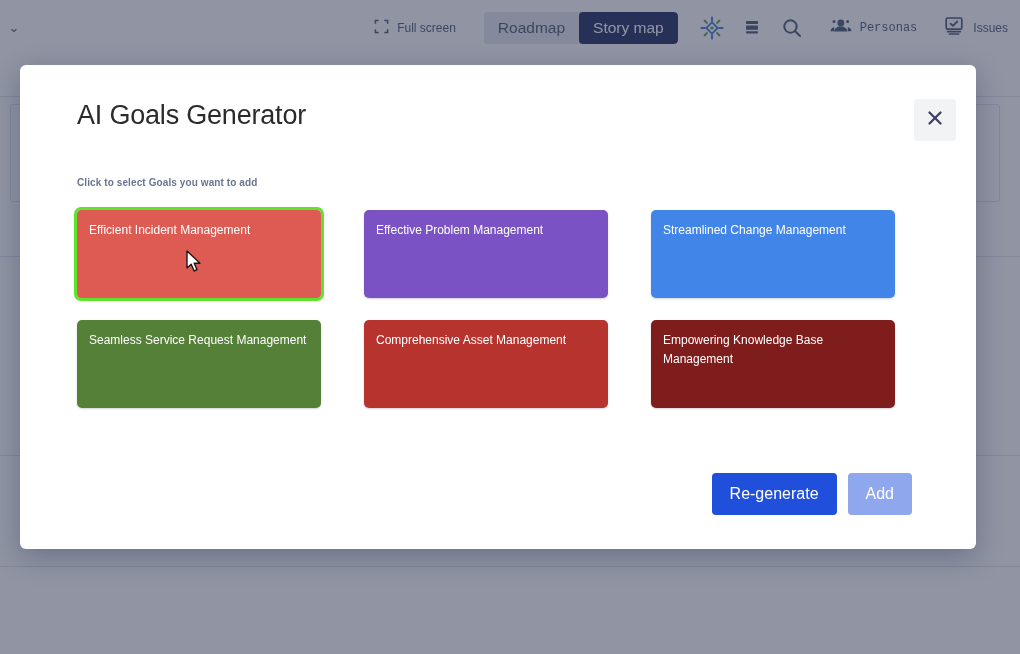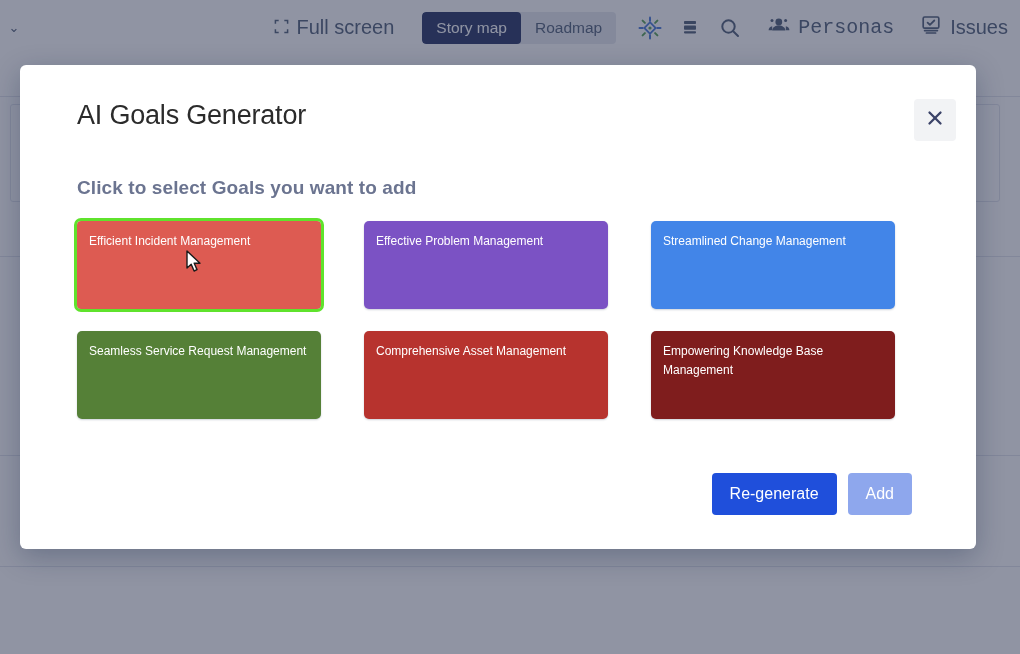--- a/index.html
+++ b/index.html
@@ -41,21 +41,21 @@
     width: 16px;
     text-align: center;
   }
   .tb-spacer { flex: 1 1 auto; }
 
   .tb-item {
     display: flex;
     align-items: center;
     gap: 8px;
     color: #44546f;
-    font-size: 20px;
+    font-size: 12px;
     padding: 4px 6px;
     white-space: nowrap;
   }
   .tb-fullscreen { margin-right: 22px; }
 
   .seg {
     display: flex;
     align-items: center;
     background: #e4e7ee;
     border-radius: 4px;
@@ -131,21 +131,21 @@
     border-radius: 4px;
     background: #f2f3f5;
     display: flex;
     align-items: center;
     justify-content: center;
     color: #3b4368;
     cursor: pointer;
   }
   .modal-subtitle {
     margin-top: 46px;
-    font-size: 19px;
+    font-size: 10px;
     font-weight: bold;
     color: #6b7490;
     letter-spacing: 0.1px;
   }
 
   .card-grid {
     margin-top: 22px;
     display: grid;
     grid-template-columns: 244px 244px 244px;
     column-gap: 43px;
@@ -217,22 +217,22 @@
             <path d="M1.5 5V1.5H5"></path>
               <path d="M11 1.5h3.5V5"></path>
             <path d="M14.5 11v3.5H11"></path>
               <path d="M5 14.5H1.5V11"></path>
           </svg>
         </span>
         <span>Full screen</span>
       </div>
 
       <div class="seg">
+        <div class="seg-btn">Roadmap</div>
         <div class="seg-btn active" style="background: rgb(23, 37, 90);">Story map</div>
-        <div class="seg-btn">Roadmap</div>
       </div>
 
       <div class="icon-btn" style="margin-left:14px;">
         <svg width="26" height="26" viewBox="0 0 26 26">
           <g stroke="#3b6fd4" stroke-width="2" stroke-linecap="round">
             <path d="M13 2.5v3.2"></path>
               <path d="M13 20.3v3.2"></path>
             <path d="M2.5 13h3.2"></path>
               <path d="M20.3 13h3.2"></path>
           </g>

